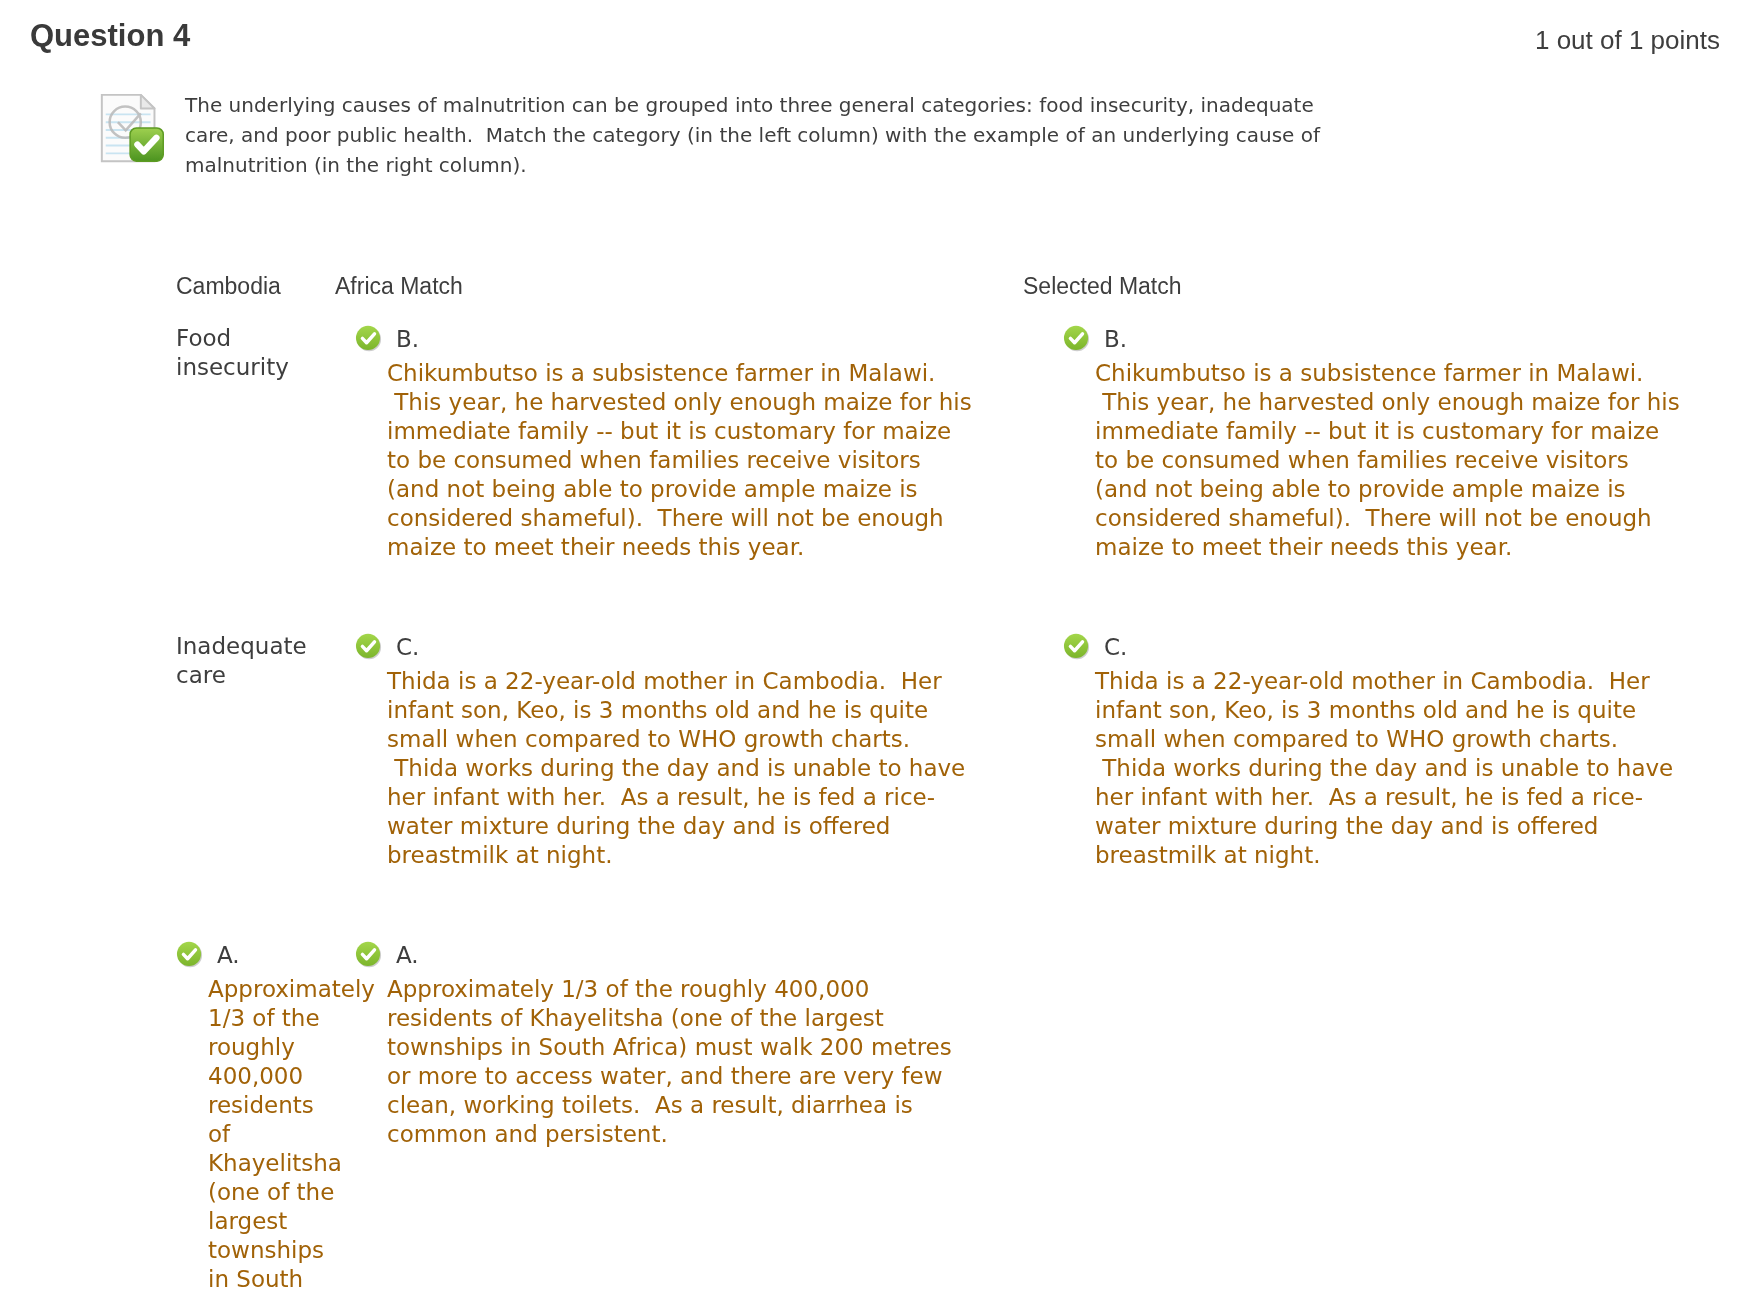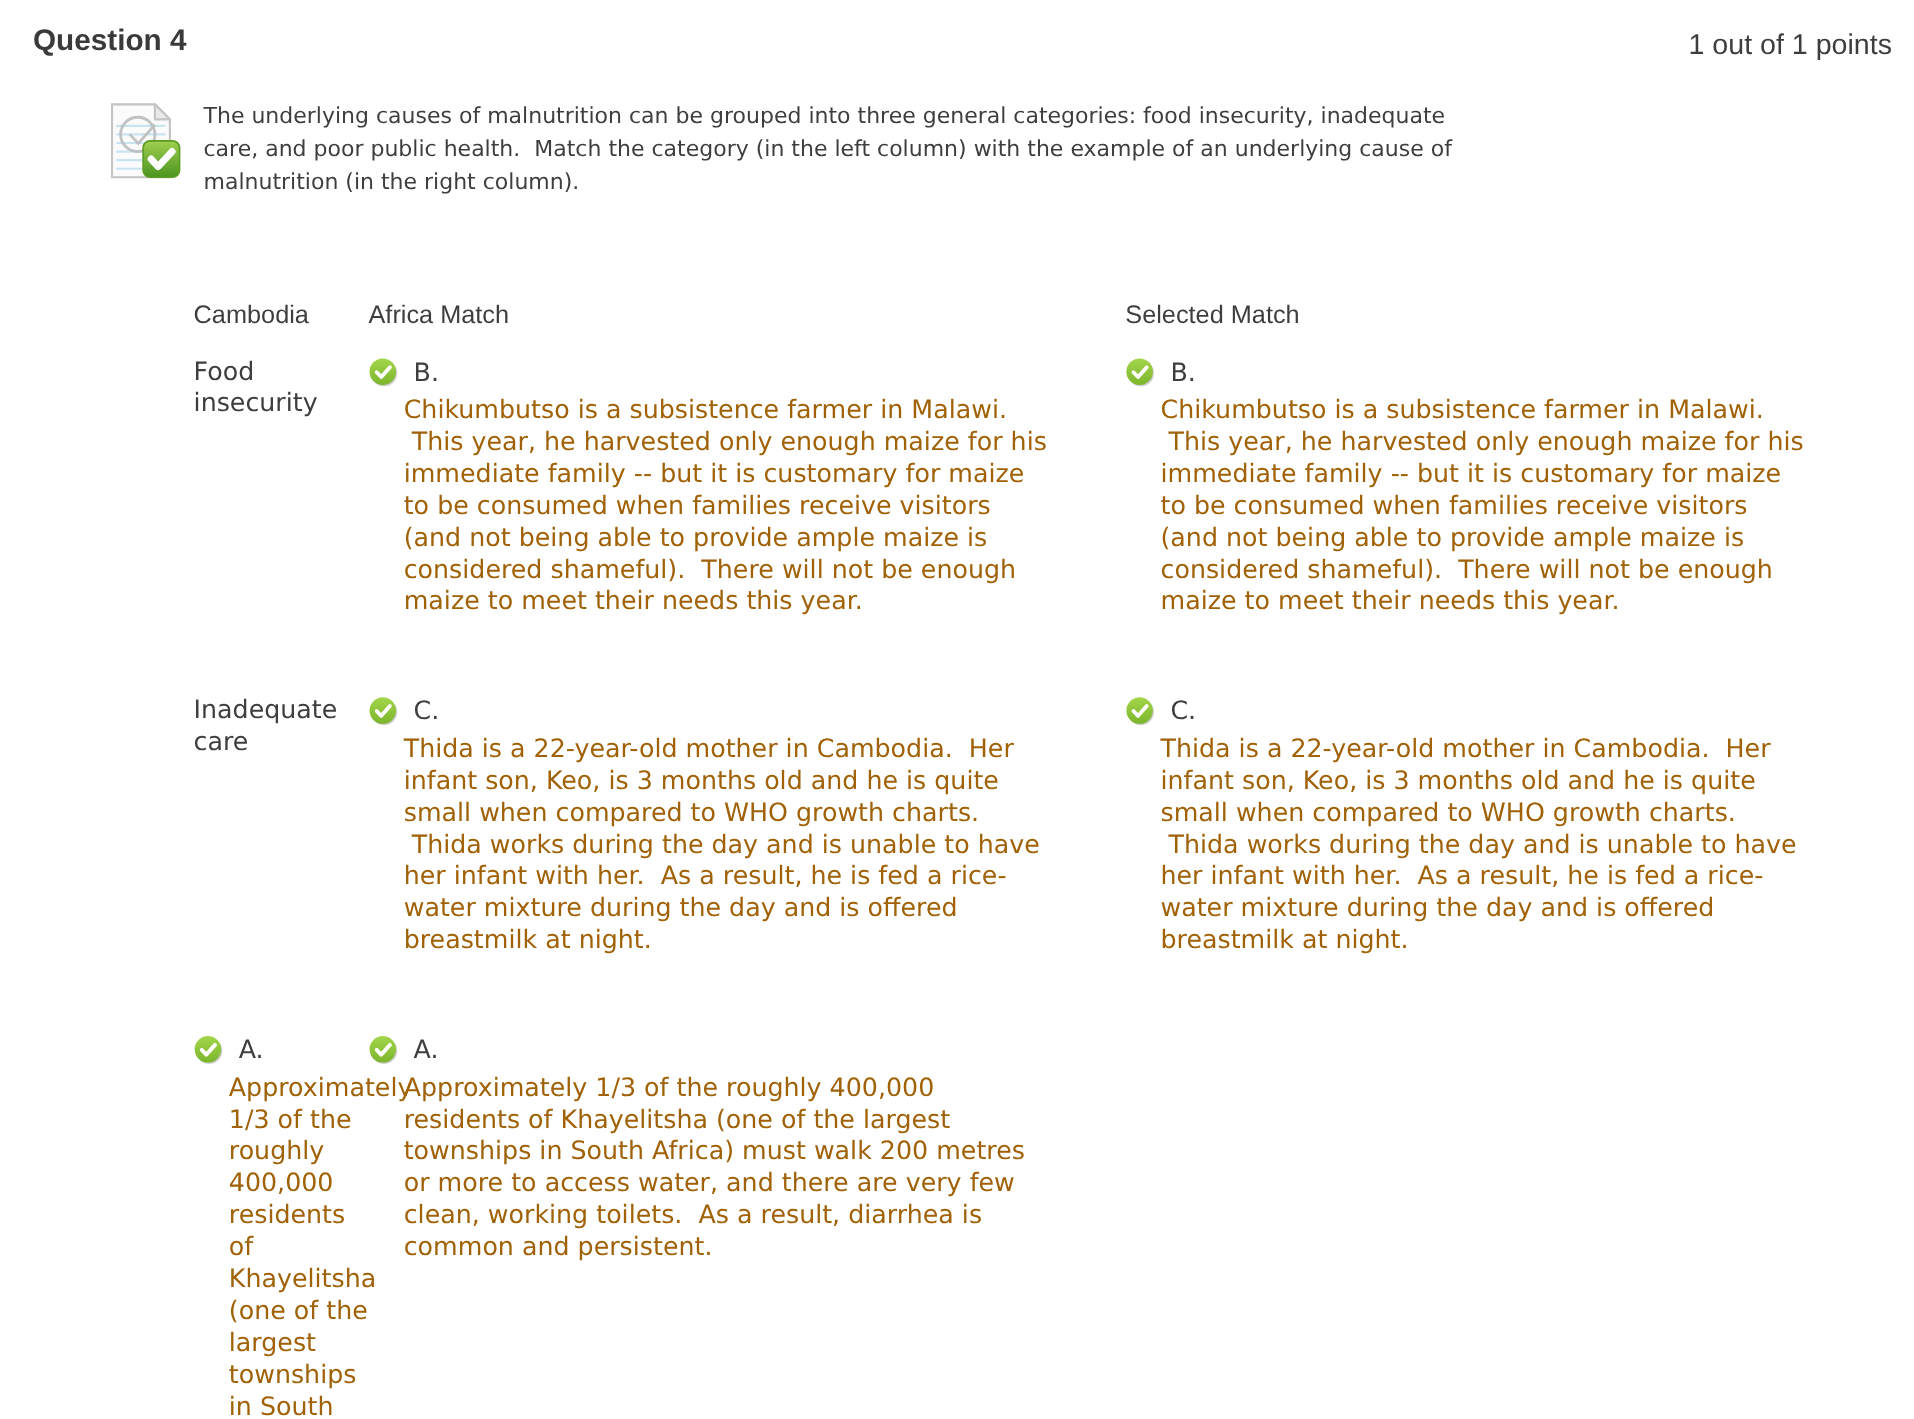--- a/index.html
+++ b/index.html
@@ -6,35 +6,35 @@
   body{
     width:1740px;height:1290px;background:#ffffff;overflow:hidden;
     font-family:"DejaVu Sans",sans-serif;color:#3e3e3e;
     -webkit-font-smoothing:antialiased;
   }
   .q-header{
     display:flex;justify-content:space-between;align-items:flex-start;
     padding:18px 20px 0 30px;
     font-family:"Liberation Sans",sans-serif;
   }
-  .q-title{font-size:27px;font-weight:bold;color:#3a3a3a;margin:0;line-height:36px;}
+  .q-title{font-size:31px;font-weight:bold;color:#3a3a3a;margin:0;line-height:36px;}
   .q-points{font-size:26px;color:#3e3e3e;margin-top:7px;}
 
   .q-body{display:flex;align-items:flex-start;margin:34px 0 0 95px;}
   .doc-icon{flex:0 0 auto;width:78px;height:78px;}
   .doc-icon svg{display:block;width:78px;height:78px;}
   .q-text{
     margin:0 0 0 12px;font-size:20px;line-height:30px;
     white-space:pre-wrap;color:#3e3e3e;
   }
 
   .match-table{margin:92px 0 0 176px;font-size:23px;}
   .row{display:grid;grid-template-columns:159px 688px auto;}
   .t-head{font-family:"Liberation Sans",sans-serif;color:#3e3e3e;line-height:28px;margin-bottom:24px;}
-  .match-row{margin-bottom:70px;}
+  .match-row{margin-bottom:70px;gap:20px;}
   .cell-label{white-space:pre-wrap;line-height:29px;color:#3e3e3e;}
   .letter-line{display:flex;align-items:center;height:29px;}
   .check-icon{width:27px;height:27px;flex:0 0 auto;}
   .check-icon svg{display:block;width:27px;height:27px;}
   .match-letter{margin-left:14px;font-size:23px;color:#3e3e3e;}
   .match-text{white-space:pre-wrap;line-height:29px;margin-top:6px;color:#a16207;margin-left:32px;}
 
   .feedback{
     margin:60px 0 0 176px;width:1556px;
     border-top:2px solid #d9d9d9;padding-top:32px;

